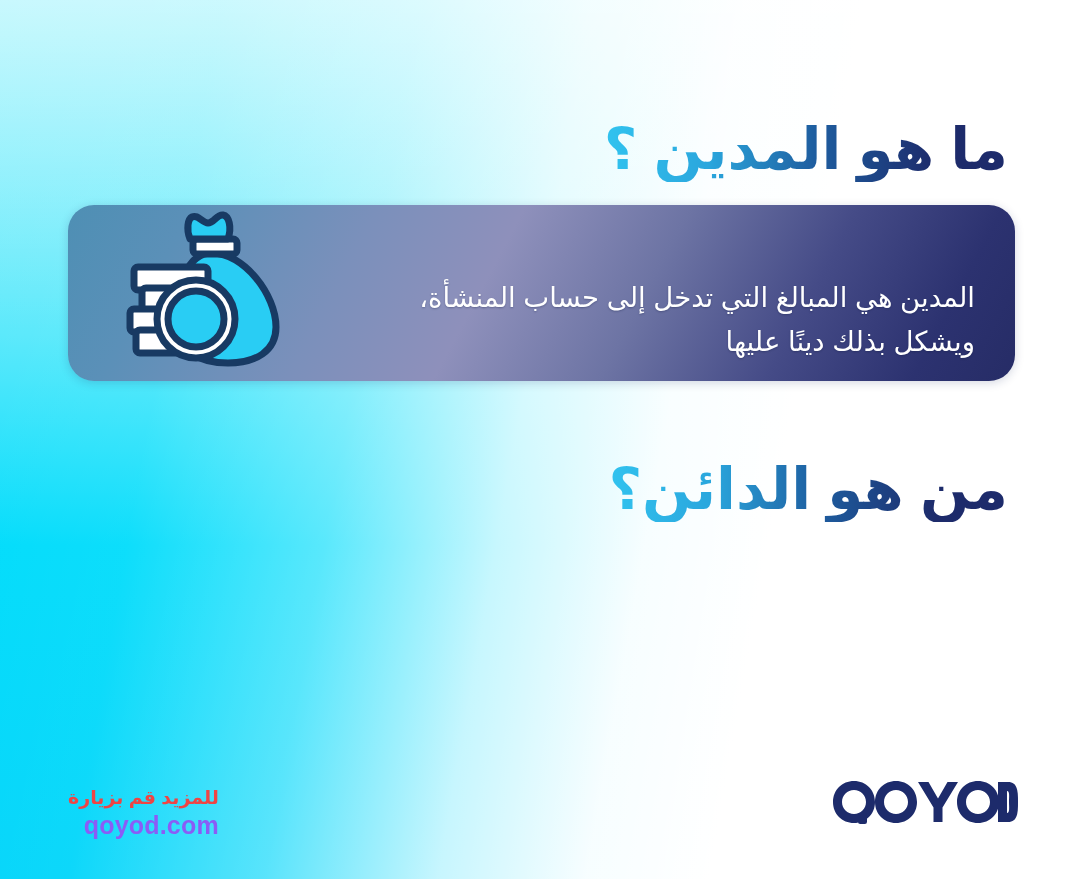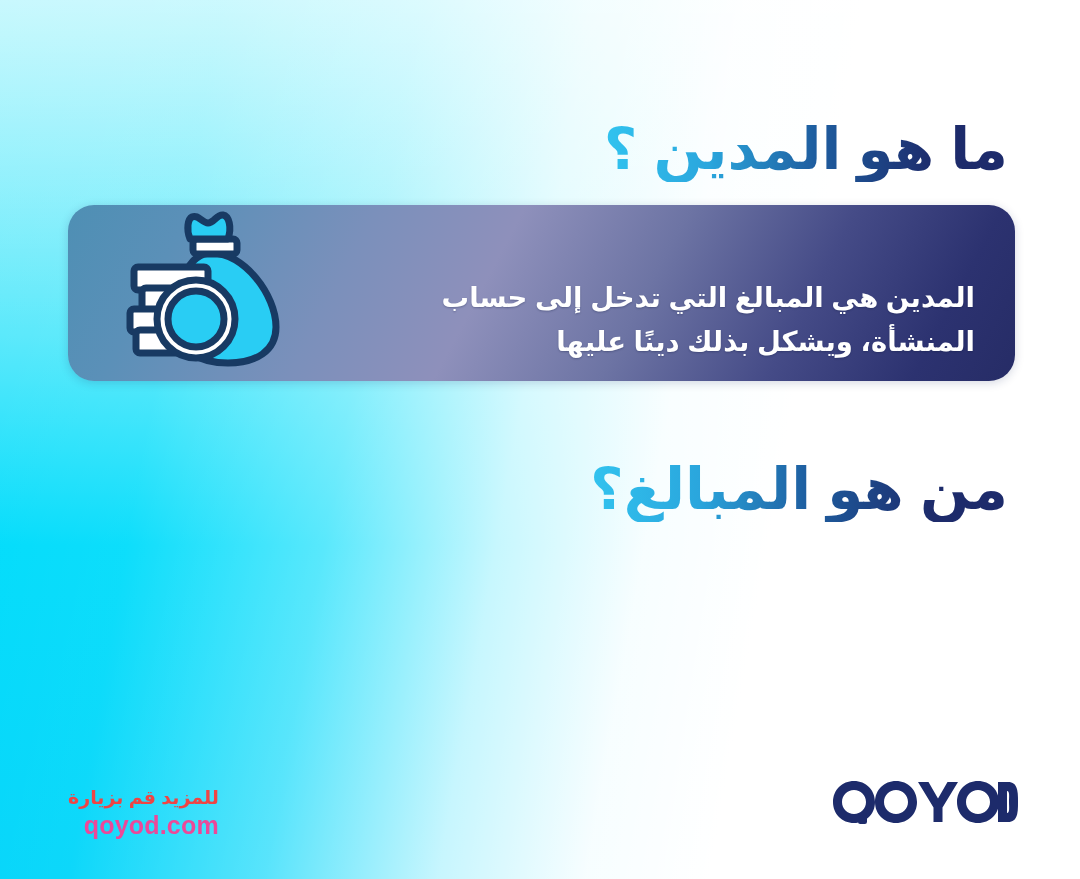--- a/index.html
+++ b/index.html
@@ -86,21 +86,21 @@
 
   .card-text {
     position: absolute;
     right: 40px;
     top: 50%;
     transform: translateY(-50%);
     width: 640px;
     text-align: right;
     color: #ffffff;
     font-size: 27.5px;
-    font-weight: 700;
+    font-weight: 400;
     line-height: 1.62;
     text-shadow: 0 1px 2px rgba(16,26,64,0.30);
   }
 
   .card-icon {
     position: absolute;
     right: auto;
     left: 48px;
     top: 50%;
     transform: translateY(-50%);
@@ -122,21 +122,21 @@
   .footer-line-1 {
     font-size: 19px;
     font-weight: 700;
     line-height: 1.28;
     color: #ef4444;
   }
   .footer-line-2 {
     font-size: 25px;
     font-weight: 700;
     line-height: 1.25;
-    color: #ec4899;
+    color: #8b5cf6;
     direction: ltr;
     letter-spacing: 0.2px;
   }
 
   .logo {
     position: absolute;
     left: 832px;
     top: 779px;
     width: 186px;
     height: 46px;
@@ -171,21 +171,21 @@
           <rect x="20" y="121" width="74" height="23" rx="4" fill="#ffffff"></rect>
 
           <circle cx="80" cy="110" r="39" fill="#ffffff"></circle>
           <circle cx="80" cy="110" r="28" fill="#29cdf4"></circle>
         </g>
       </svg>
     </div>
     <p class="card-text">المدين هي المبالغ التي تدخل إلى حساب المنشأة، ويشكل بذلك دينًا عليها</p>
   </div>
 
-  <h1 class="heading" id="heading-2">من هو المبالغ؟</h1>
+  <h1 class="heading" id="heading-2">من هو الدائن؟</h1>
 
 
   <div class="footer-text">
     <div class="footer-line-1">للمزيد قم بزيارة</div>
     <div class="footer-line-2">qoyod.com</div>
   </div>
 
   <div class="logo">
     <svg viewBox="0 0 186 46" xmlns="http://www.w3.org/2000/svg">
       <g fill="#1d2b6b">

